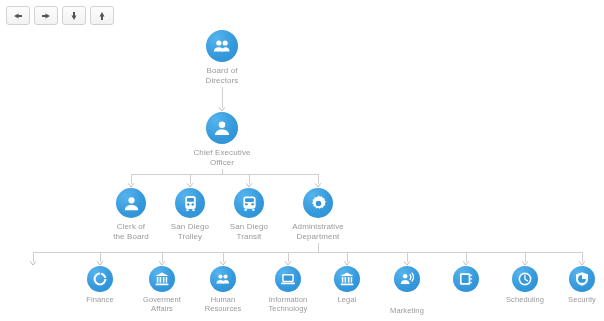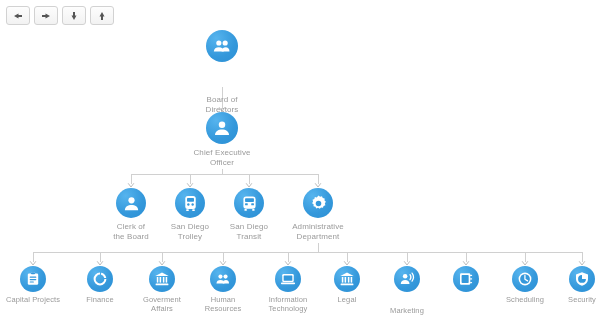--- a/index.html
+++ b/index.html
@@ -148,21 +148,21 @@
       <path d="M344.4 261.6 L347 265 L349.6 261.6" fill="none" stroke="#bcbcbc" stroke-width="1" stroke-linecap="round" stroke-linejoin="round"></path>
       <line x1="407" y1="252" x2="407" y2="262" stroke="#d0d0d0" stroke-width="1" shape-rendering="crispEdges"></line>
       <path d="M404.4 261.6 L407 265 L409.6 261.6" fill="none" stroke="#bcbcbc" stroke-width="1" stroke-linecap="round" stroke-linejoin="round"></path>
       <line x1="466" y1="252" x2="466" y2="262" stroke="#d0d0d0" stroke-width="1" shape-rendering="crispEdges"></line>
       <path d="M463.4 261.6 L466 265 L468.6 261.6" fill="none" stroke="#bcbcbc" stroke-width="1" stroke-linecap="round" stroke-linejoin="round"></path>
       <line x1="525" y1="252" x2="525" y2="262" stroke="#d0d0d0" stroke-width="1" shape-rendering="crispEdges"></line>
       <path d="M522.4 261.6 L525 265 L527.6 261.6" fill="none" stroke="#bcbcbc" stroke-width="1" stroke-linecap="round" stroke-linejoin="round"></path>
       <line x1="582" y1="252" x2="582" y2="262" stroke="#d0d0d0" stroke-width="1" shape-rendering="crispEdges"></line>
       <path d="M579.4 261.6 L582 265 L584.6 261.6" fill="none" stroke="#bcbcbc" stroke-width="1" stroke-linecap="round" stroke-linejoin="round"></path>
     </svg>
-<div class="node lvl1" style="left: 222px; top: 30px; gap: 29px;">
+<div class="node lvl1" style="left: 222px; top: 30px;">
       <div class="node-icon">
         <svg width="20" height="20" viewBox="0 0 24 24">
           <circle cx="8.2" cy="8.4" r="3.1" fill="white"></circle>
           <circle cx="15.8" cy="8.4" r="3.1" fill="white"></circle>
           <path d="M2.2 18.6c0-3.2 2.7-5 6-5s6 1.8 6 5z" fill="white"></path>
           <path d="M11.5 18.6c0-3.2 2.2-5 5-5 2.3 0 4.5 1.3 4.5 5z" fill="white"></path>
         </svg>
       </div>
       <div class="node-label">Board of
 Directors</div>
@@ -218,33 +218,20 @@
     <div class="node lvl3" style="left: 318px; top: 188px;">
       <div class="node-icon">
         <svg width="19" height="19" viewBox="0 0 24 24">
           <path d="M12 1.9l2.0 1.5 2.4-.6 1.0 2.3 2.4.6-.2 2.4 1.8 1.6-1.4 2.0.7 2.4-2.3 .9-.8 2.3-2.4-.3-1.7 1.7-2.0-1.3-2.3 .8-1.1-2.2-2.4-.5 .1-2.4-1.9-1.5 1.3-2.1-.8-2.3 2.3-1.0 .7-2.3 2.4 .4z" fill="white"></path>
           <circle cx="12" cy="12" r="3.5" fill="#3498db"></circle>
         </svg>
       </div>
       <div class="node-label">Administrative
 Department</div>
     </div>
-    <div class="node lvl4" style="left: 33px; top: 266px;">
-      <div class="node-icon">
-        <svg width="16" height="16" viewBox="0 0 24 24">
-          <rect x="4.2" y="3.6" width="15.6" height="17" rx="2" fill="white"></rect>
-          <rect x="9" y="1.8" width="6" height="3.2" rx="1.2" fill="white"></rect>
-          <rect x="9" y="1.8" width="6" height="3.2" rx="1.2" fill="#3498db"></rect>
-          <rect x="7" y="8.4" width="10" height="1.8" rx="0.9" fill="#3498db"></rect>
-          <rect x="7" y="12" width="10" height="1.8" rx="0.9" fill="#3498db"></rect>
-          <rect x="7" y="15.6" width="6.4" height="1.8" rx="0.9" fill="#3498db"></rect>
-        </svg>
-      </div>
-      <div class="node-label">Capital Projects</div>
-    </div>
     <div class="node lvl4" style="left: 100px; top: 266px;">
       <div class="node-icon">
         <svg width="16" height="16" viewBox="0 0 24 24">
           <path d="M12 2.4a9.6 9.6 0 1 0 9.6 9.6h-3.0a6.6 6.6 0 1 1-6.6-6.6z" fill="white"></path>
           <path d="M13.6 2.6a9.6 9.6 0 0 1 7.8 7.8h-3.1a6.6 6.6 0 0 0-4.7-4.7z" fill="white"></path>
         </svg>
       </div>
       <div class="node-label">Finance</div>
     </div>
     <div class="node lvl4" style="left: 162px; top: 266px;">

